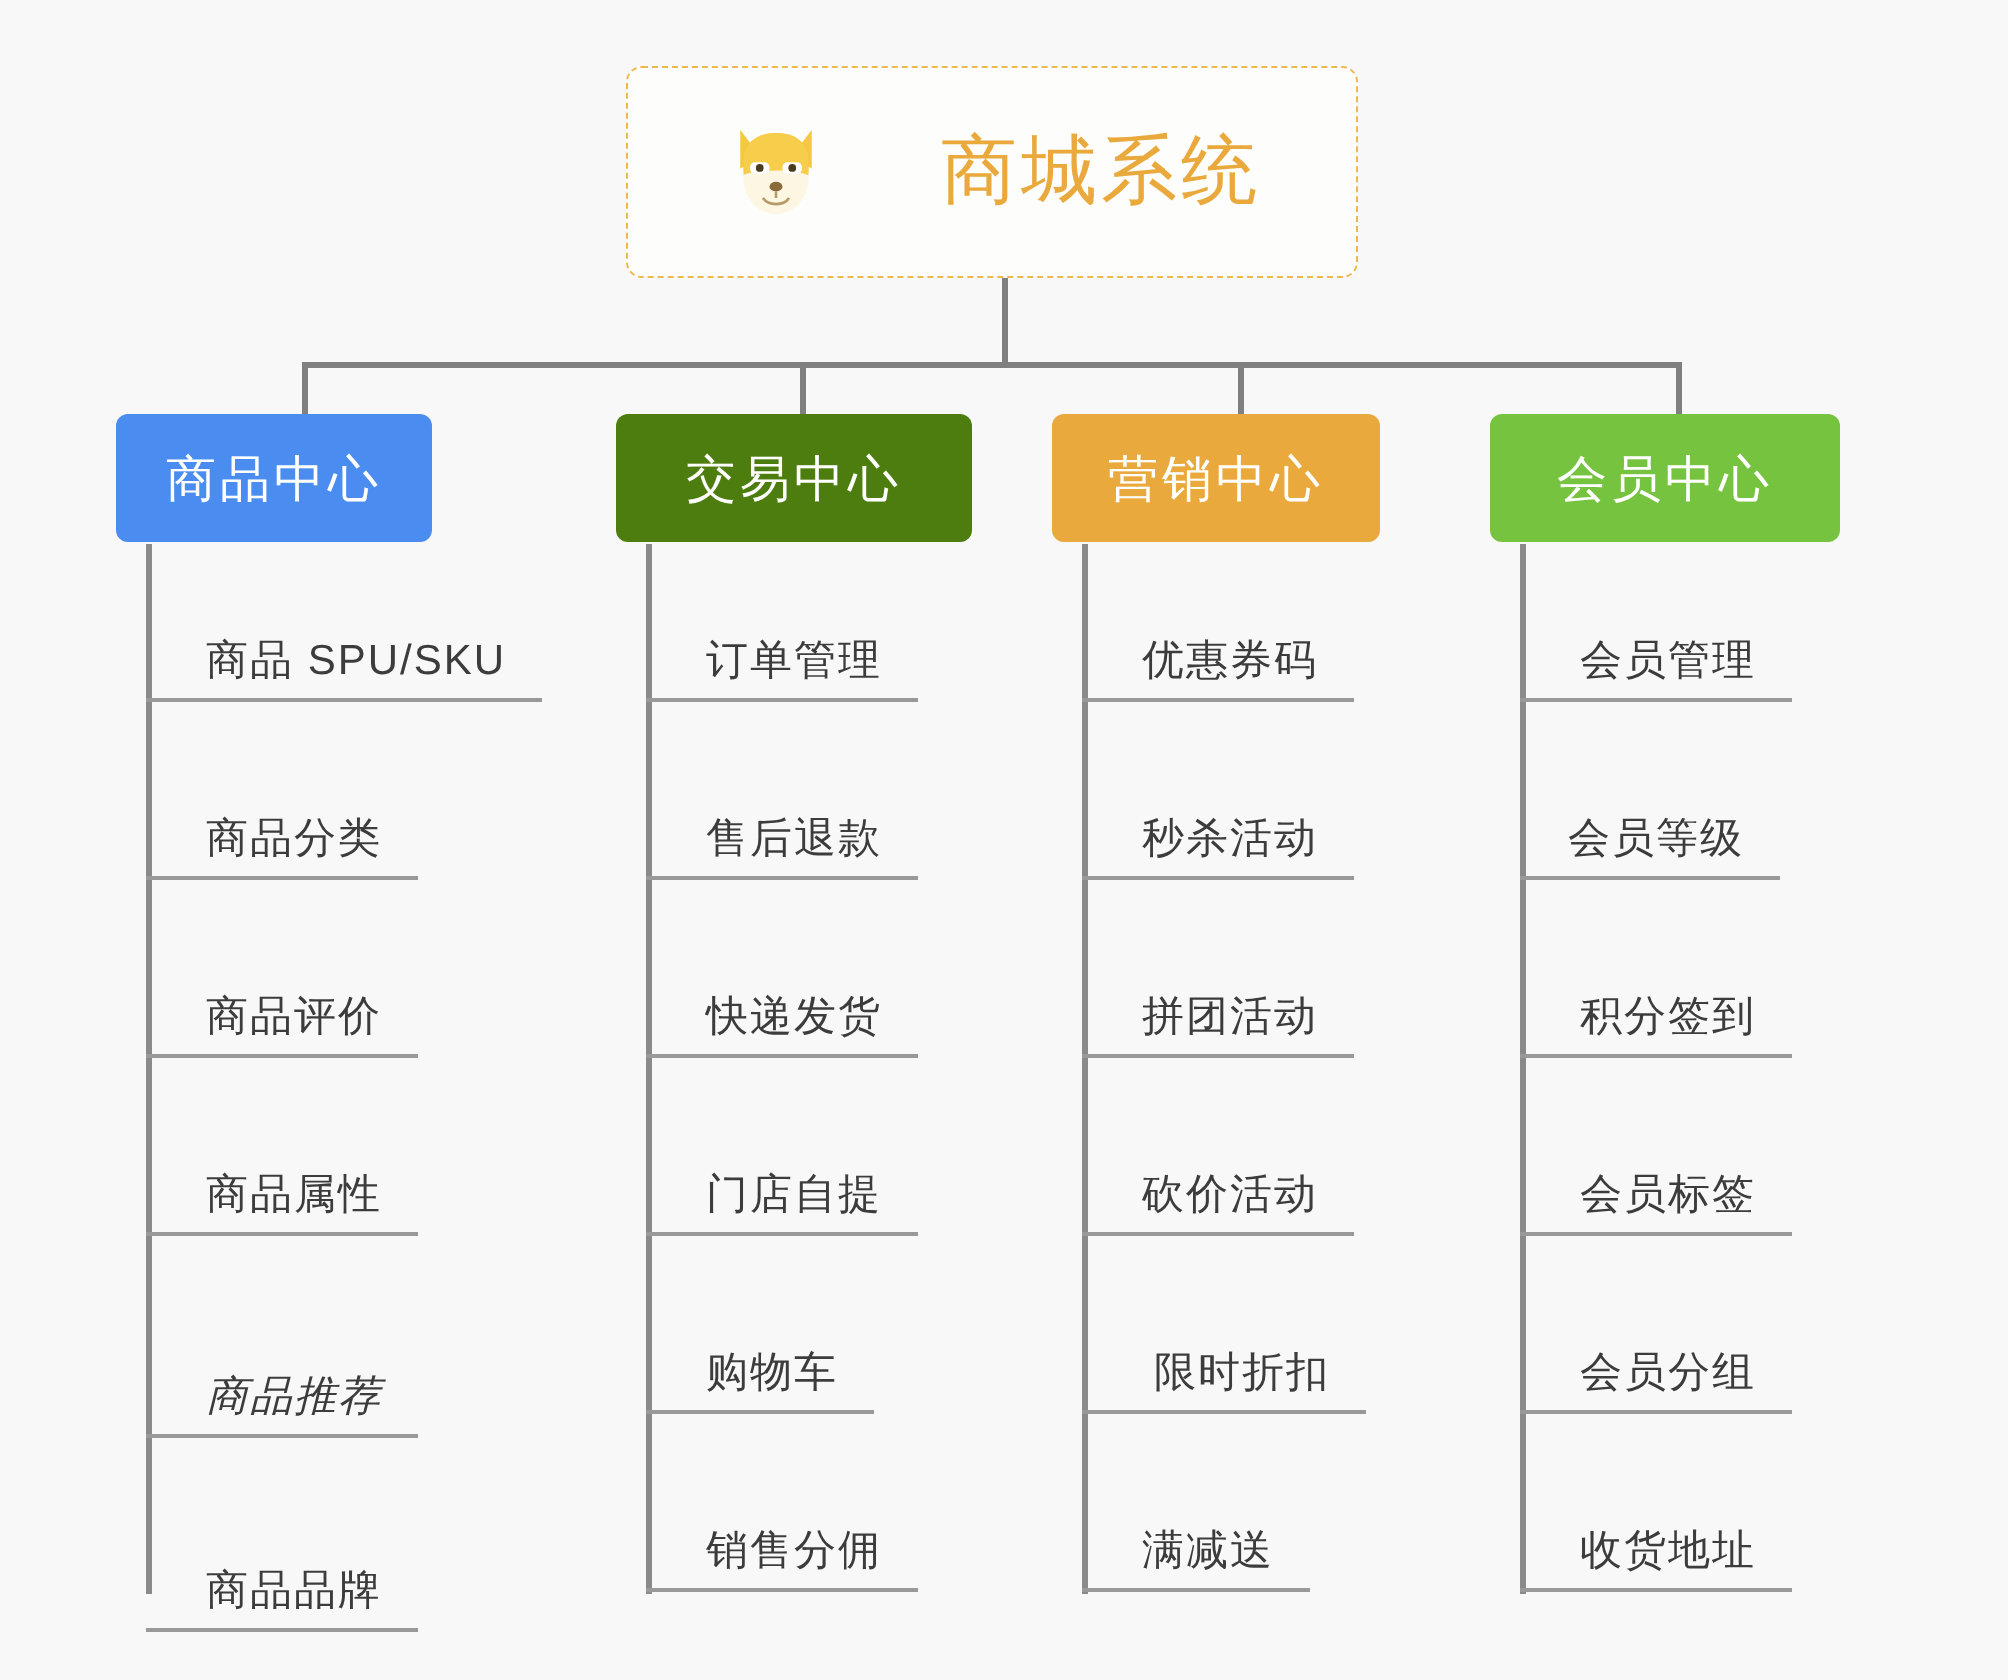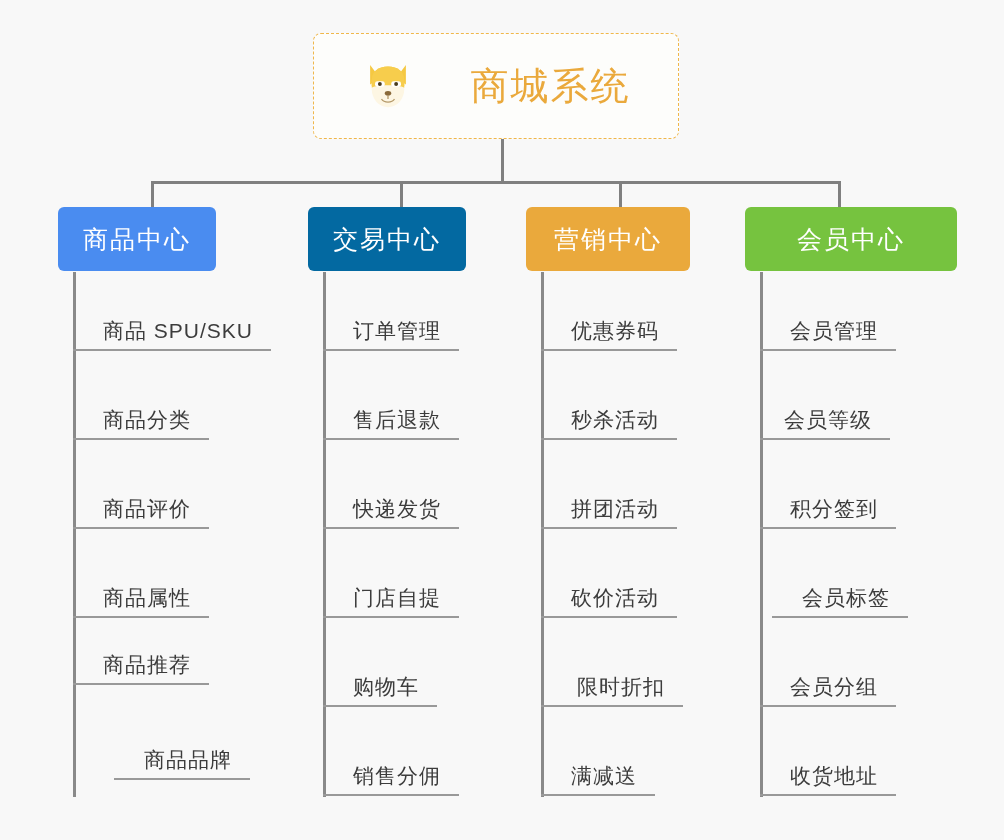--- a/index.html
+++ b/index.html
@@ -124,38 +124,38 @@
   <div class="conn v" style="left:501px;top:139px;height:44px;"></div>
   <div class="conn h" style="left:151px;top:181px;width:690px;"></div>
   <div class="conn v" style="left:151px;top:181px;height:27px;"></div>
   <div class="conn v" style="left:400px;top:181px;height:27px;"></div>
   <div class="conn v" style="left:619px;top:181px;height:27px;"></div>
   <div class="conn v" style="left:838px;top:181px;height:27px;"></div>
 
   <div class="cat-box" style="left: 58px; top: 207px; width: 158px; background: rgb(74, 140, 240);">
     <span>商品中心</span>
   </div>
-  <div class="cat-box" style="left: 308px; top: 207px; width: 158px; background: #0369a1;">
+  <div class="cat-box" style="left: 308px; top: 207px; width: 178px; background: #4d7c0f;">
     <span>交易中心</span>
   </div>
   <div class="cat-box" style="left: 526px; top: 207px; width: 164px; background: rgb(234, 169, 60);">
     <span>营销中心</span>
   </div>
-  <div class="cat-box" style="left: 745px; top: 207px; width: 212px; background: rgb(118, 195, 63);">
+  <div class="cat-box" style="left: 745px; top: 207px; width: 175px; background: rgb(118, 195, 63);">
     <span>会员中心</span>
   </div>
 
   <div class="col" style="left:73px;">
     <div class="col-spine" style="height: 525px;"></div>
   <div class="leaf" style="top: 47px;"><span>商品 SPU/SKU</span></div>
       <div class="leaf" style="top: 136px;"><span>商品分类</span></div>
       <div class="leaf" style="top: 225px;"><span>商品评价</span></div>
       <div class="leaf" style="top: 314px;"><span>商品属性</span></div>
-      <div class="leaf" style="top: 381px;"><span>商品推荐</span></div>
-      <div class="leaf" style="top: 476px; margin-left: 41px;"><span>商品品牌</span></div>
+      <div class="leaf" style="top: 415px; font-style: italic;"><span>商品推荐</span></div>
+      <div class="leaf" style="top: 512px;"><span>商品品牌</span></div>
     </div>
   <div class="col" style="left:323px;">
     <div class="col-spine" style="height: 525px;"></div>
   <div class="leaf" style="top: 47px;"><span>订单管理</span></div>
       <div class="leaf" style="top: 136px;"><span>售后退款</span></div>
       <div class="leaf" style="top: 225px;"><span>快递发货</span></div>
       <div class="leaf" style="top: 314px;"><span>门店自提</span></div>
       <div class="leaf" style="top: 403px;"><span>购物车</span></div>
       <div class="leaf" style="top: 492px;"><span>销售分佣</span></div>
     </div>
@@ -166,18 +166,18 @@
       <div class="leaf" style="top: 225px;"><span>拼团活动</span></div>
       <div class="leaf" style="top: 314px;"><span>砍价活动</span></div>
       <div class="leaf" style="top: 403px; padding-left: 36px;"><span>限时折扣</span></div>
       <div class="leaf" style="top: 492px;"><span>满减送</span></div>
     </div>
   <div class="col" style="left:760px;">
     <div class="col-spine" style="height: 525px;"></div>
   <div class="leaf" style="top: 47px;"><span>会员管理</span></div>
       <div class="leaf" style="top: 136px; padding-left: 24px;"><span>会员等级</span></div>
       <div class="leaf" style="top: 225px;"><span>积分签到</span></div>
-      <div class="leaf" style="top: 314px; margin-left: 12px;"><span>会员标签</span></div>
+      <div class="leaf" style="top: 314px;"><span>会员标签</span></div>
       <div class="leaf" style="top: 403px;"><span>会员分组</span></div>
       <div class="leaf" style="top: 492px;"><span>收货地址</span></div>
     </div>
 
 </div>
 
 </body></html>

